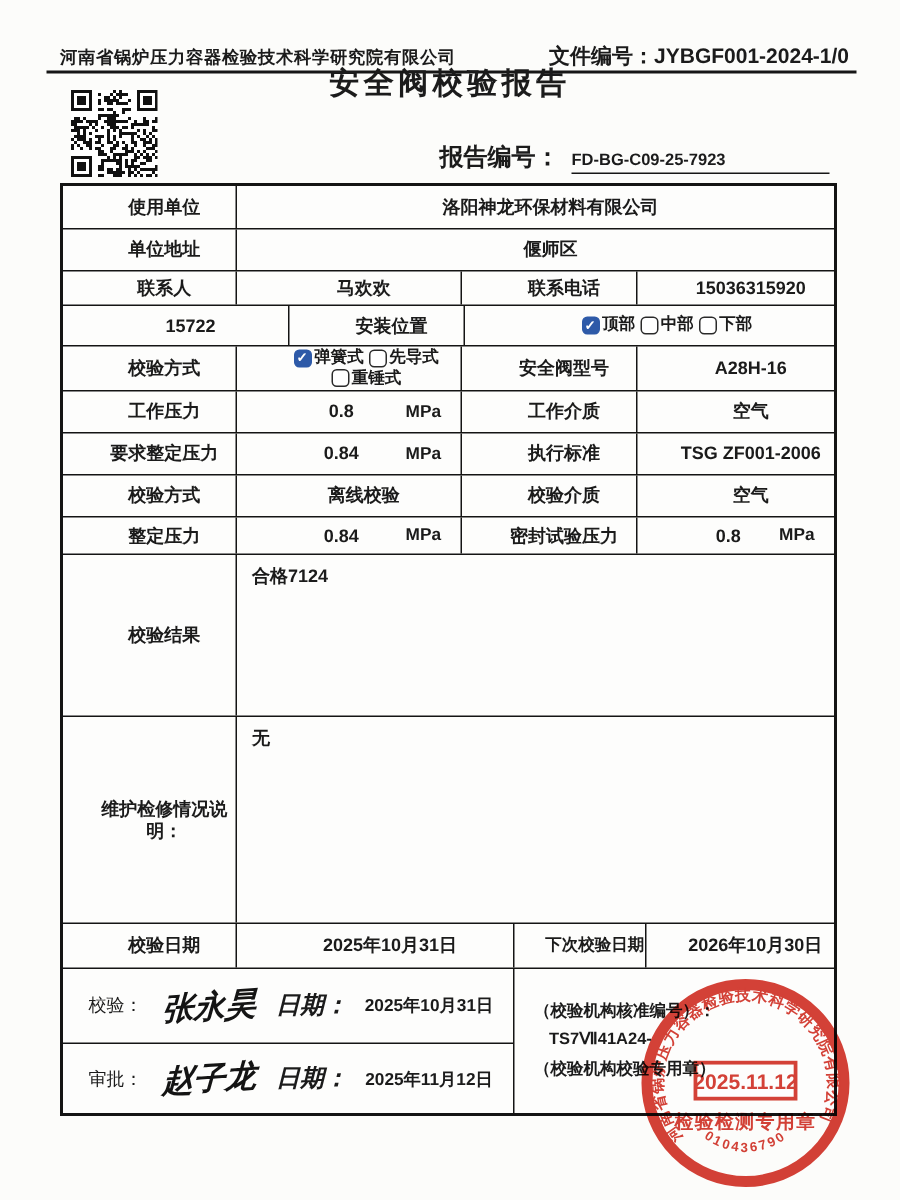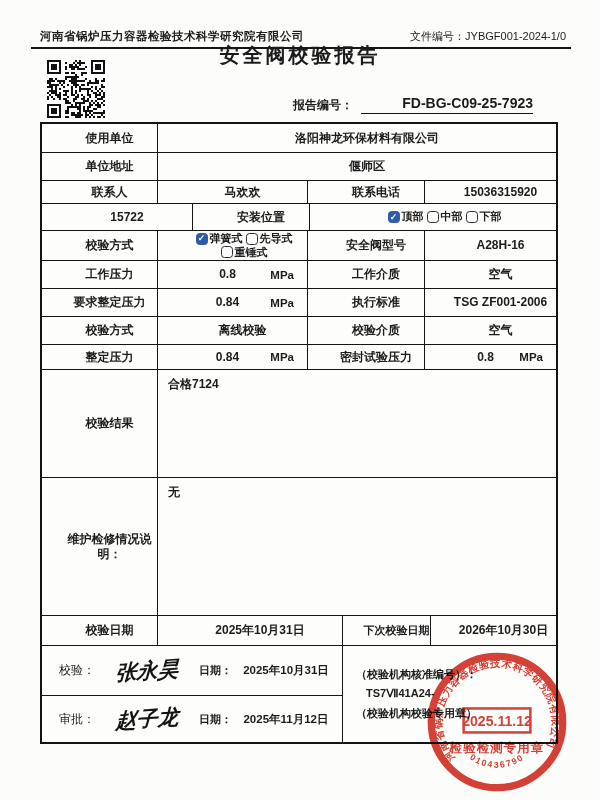--- a/index.html
+++ b/index.html
@@ -6,30 +6,30 @@
   html,body { background:#e8e8e6; }
   .page {
     position:relative; width:600px; height:800px; margin:0 auto;
     background:#fcfcfa; overflow:hidden;
     font-family:"Liberation Sans", sans-serif; color:#1b1b1b;
   }
   
   .doc-header { position:absolute; top:29px; left:40px; right:34px;
     display:flex; justify-content:space-between; align-items:baseline; }
   .company-name { font-size:11.5px; font-weight:700; letter-spacing:.5px; }
-  .file-no { font-size:11px; font-weight:400; }
+  .file-no { font-size:14px; font-weight:700; }
   .header-rule { position:absolute; top:47px; left:31px; right:29px; height:2px; background:#161616; }
   
   .qr { position:absolute; left:47px; top:60px; width:58px; height:58px; }
   .report-title { position:absolute; top:42px; left:0; width:100%;
     text-align:center; font-size:20px; font-weight:700; letter-spacing:3px; }
   .report-no-row { position:absolute; top:95px; left:293px; display:flex; align-items:flex-end; }
-  .rn-label { font-size:12px; font-weight:700; margin-right:8px; }
-  .rn-value { display:inline-block; width:172px; text-align:right;
-    font-size:14px; font-weight:700; border-bottom:1.5px solid #161616; padding-bottom:2px; }
+  .rn-label { font-size:16px; font-weight:700; margin-right:8px; }
+  .rn-value { display:inline-block; width:172px; text-align:left;
+    font-size:11px; font-weight:700; border-bottom:1.5px solid #161616; padding-bottom:2px; }
   
   .report-table { position:absolute; left:40px; top:122px; width:518px;
     border:2px solid #141414; background:#fdfdfc; }
   .row { display:flex; border-top:1.5px solid #141414; }
   .row:first-child { border-top:none; }
   .cell { border-left:1.5px solid #141414; display:flex; align-items:center;
     justify-content:center; font-size:12px; font-weight:700; flex-shrink:0;
     text-align:center; line-height:1.25;padding-left:20px; }
   .cell:first-child { border-left:none; }
   .w1 { width:115px; } .w2 { width:150px; } .w3 { width:117px; }
@@ -49,21 +49,21 @@
   .cb.checked { background:var(--cb-blue,#2e5aa8); border-color:var(--cb-blue,#2e5aa8); }
   .cb.checked .tick { display:block; }
   
   .sig-left { width:300px; display:flex; flex-direction:column; flex-shrink:0; }
   .sig-row { display:flex; align-items:center; padding:0 0 0 17px; }
   .sig-row.second { border-top:1.5px solid #141414; }
   .sig-label { font-size:12px; font-weight:400; }
   .signature { flex:1; text-align:center; font-family:"DejaVu Serif", serif;
     font-style:italic; font-weight:700; font-size:21px; color:#141414;
     transform:rotate(-4deg) skewX(-6deg); white-space:nowrap; }
-  .sig-date-label { font-size:11px; font-weight:700; margin-right:6px; }
+  .sig-date-label { font-size:16px; font-weight:700; margin-right:6px;font-style:italic; }
   .sig-date { width:104px; font-size:11.5px; font-weight:700; text-align:center; padding-right:8px; }
   .org-cell { flex-direction:column; align-items:flex-start; justify-content:center;
     padding-left:13px; font-size:11px; font-weight:700; line-height:1.75; text-align:left; }
   .org-line2 { padding-left:10px; }
   
   .stamp { position:absolute; left:424px; top:649px; width:146px; height:146px;
     mix-blend-mode:multiply; opacity:.93; z-index:5; }
   .stamp svg { width:100%; height:100%; }
 </style>
 </head>

